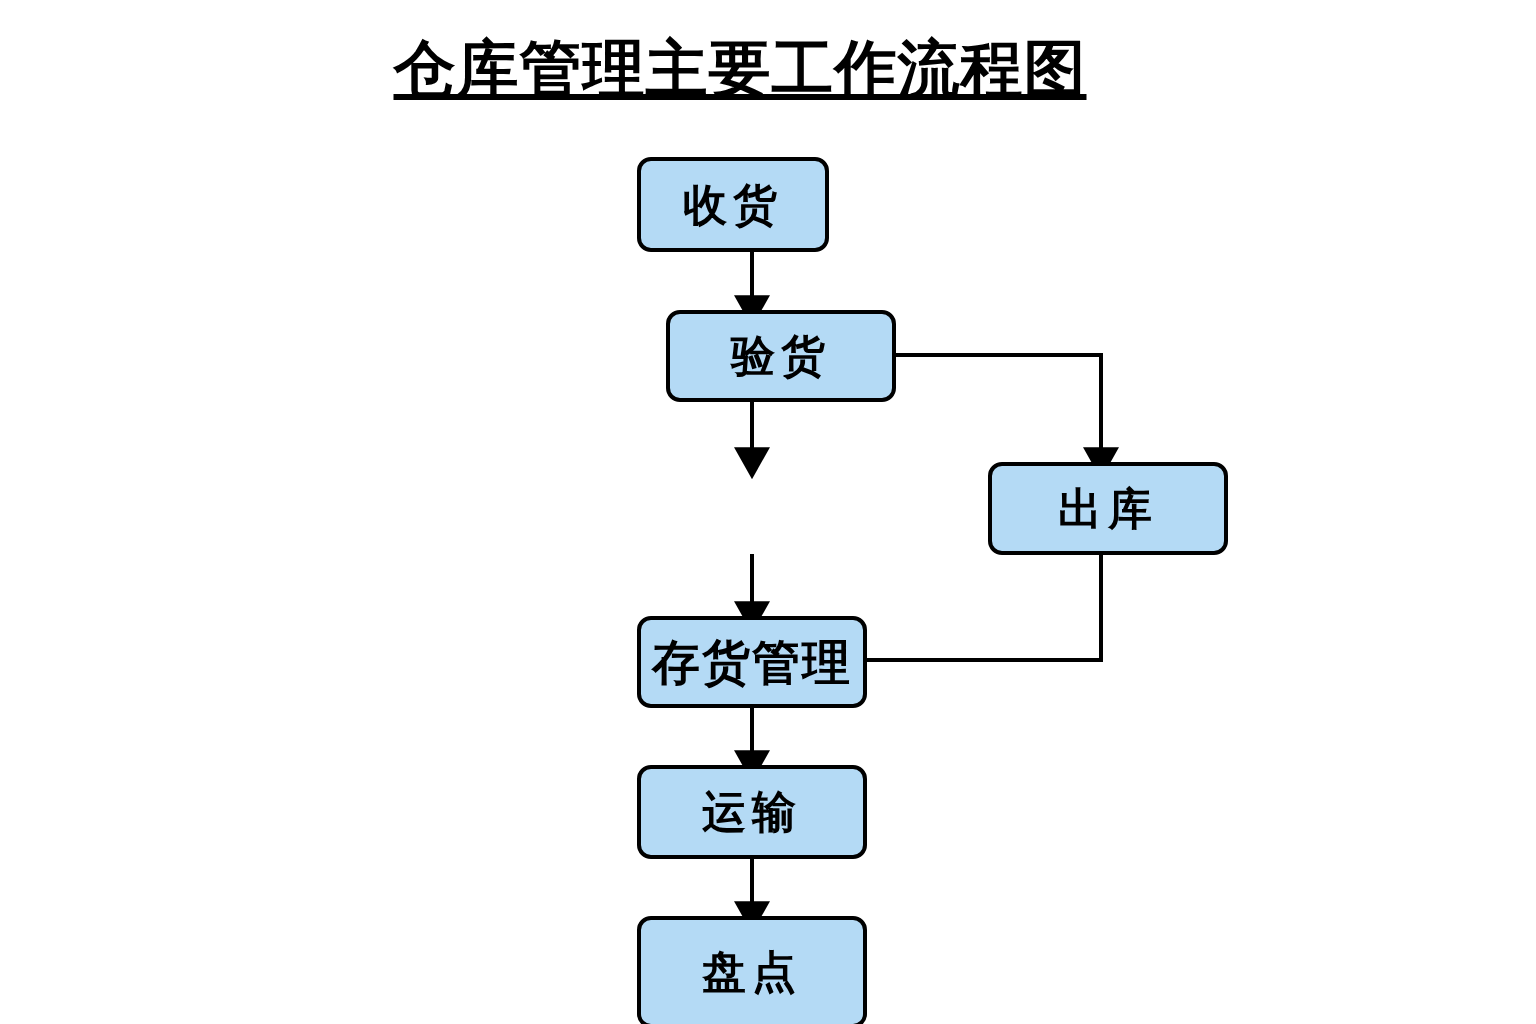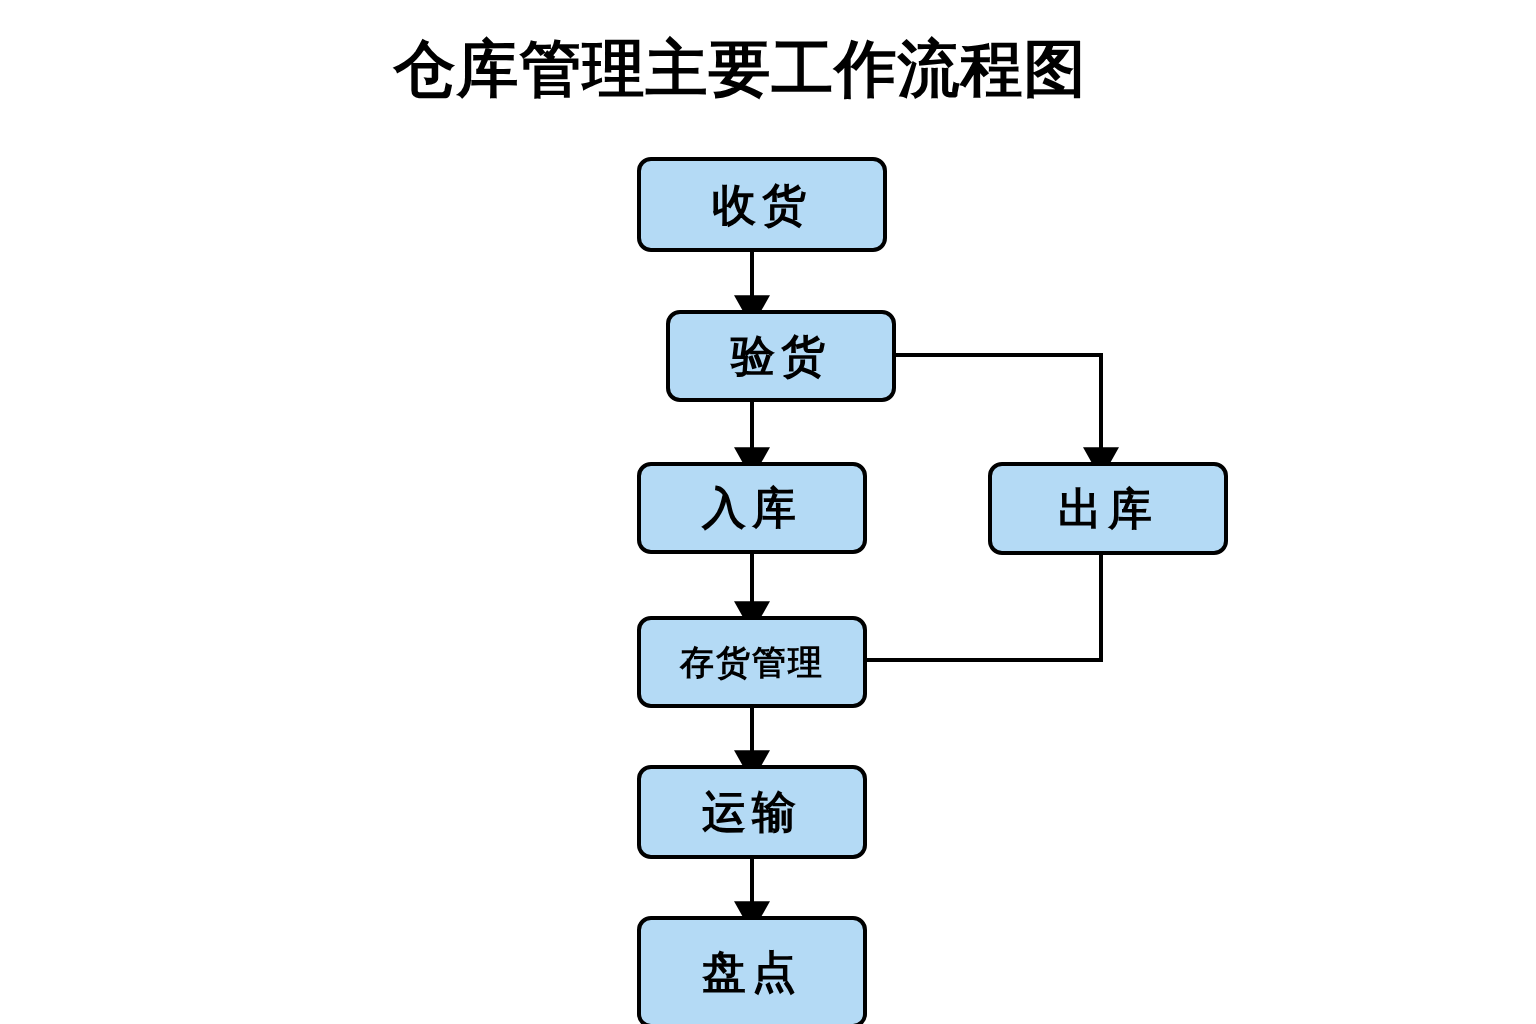--- a/index.html
+++ b/index.html
@@ -29,20 +29,21 @@
     left: 0;
     top: 34px;
     width: 1480px;
     text-align: center;
     font-size: 62px;
     line-height: 70px;
     font-weight: 700;
     color: #000000;
     letter-spacing: 1px;
     white-space: nowrap;
+    text-decoration: underline;
   }
 
   
   .node {
     position: absolute;
     box-sizing: border-box;
     background: #b4daf5;
     border: 4px solid #000000;
     border-radius: 14px;
     display: flex;
@@ -51,30 +52,30 @@
     color: #000000;
     font-weight: 700;
     white-space: nowrap;
     overflow: hidden;
   }
   .node .node-label {
     display: block;
     line-height: 1;
   }
 
-  .node-receive      { left: 637px; top: 157px; width: 250px; height: 95px; }
+  .node-receive      { left: 637px; top: 157px; width: 192px; height: 95px; }
   .node-inspect      { left: 637px; top: 310px; width: 230px; height: 92px; margin-left: 29px; }
   .node-inbound      { left: 637px; top: 462px; width: 230px; height: 92px; }
   .node-inventory    { left: 637px; top: 616px; width: 230px; height: 92px; }
   .node-transport    { left: 637px; top: 765px; width: 230px; height: 94px; }
   .node-stocktake    { left: 637px; top: 916px; width: 230px; height: 112px; }
   .node-outbound     { left: 988px; top: 462px; width: 240px; height: 93px; }
 
   .node .node-label        { font-size: 44px; letter-spacing: 6px; }
-  .node-inventory .node-label { font-size: 34px; letter-spacing: 2px; }
+  .node-inventory .node-label { font-size: 48px; letter-spacing: 2px; }
 
   
   #wires {
     position: absolute;
     left: 0;
     top: 0;
     width: 1536px;
     height: 1024px;
     pointer-events: none;
   }
@@ -109,23 +110,20 @@
   </svg>
 
   <div class="node node-receive">
     <span class="node-label">收货</span>
   </div>
 
   <div class="node node-inspect">
     <span class="node-label">验货</span>
   </div>
 
-  <div class="node node-inbound">
-    <span class="node-label">入库</span>
-  </div>
 
   <div class="node node-inventory">
     <span class="node-label">存货管理</span>
   </div>
 
   <div class="node node-transport">
     <span class="node-label">运输</span>
   </div>
 
   <div class="node node-stocktake">

